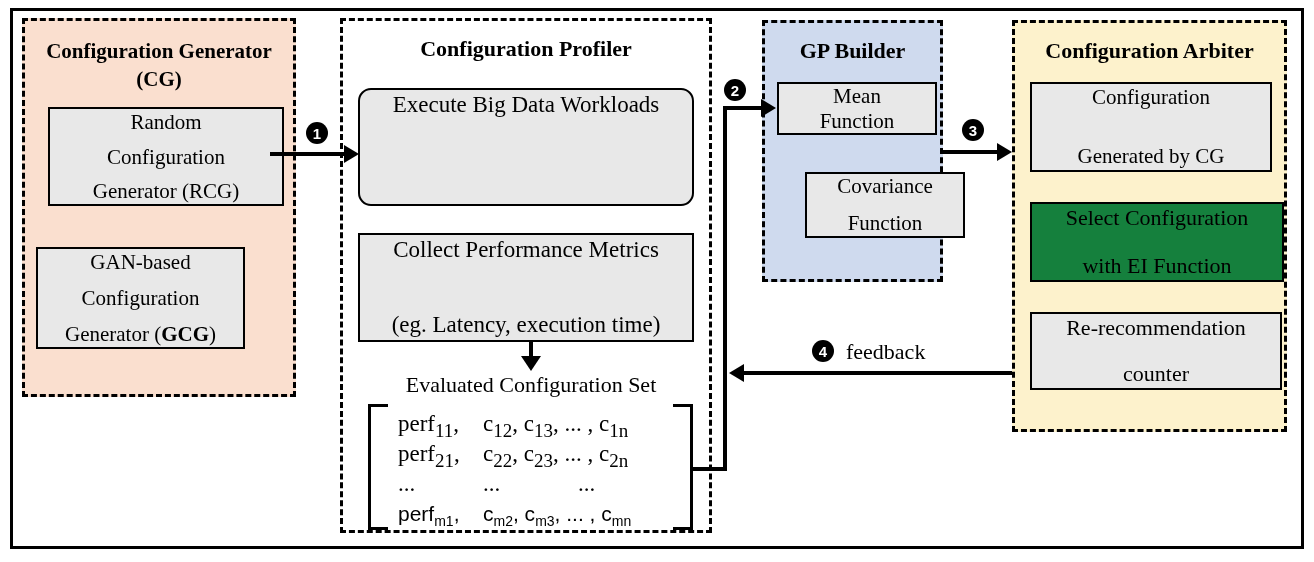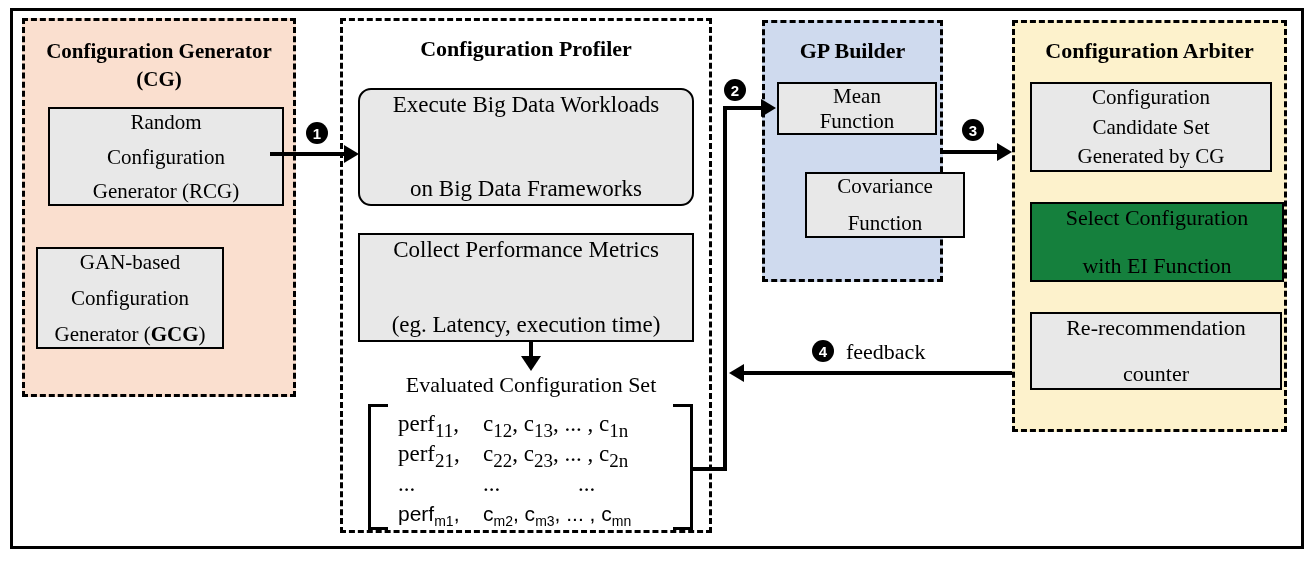--- a/index.html
+++ b/index.html
@@ -10,21 +10,21 @@
   #cg{left:22px;top:18px;width:274px;height:379px;background:#fadfcf;}
   #profiler{left:340px;top:18px;width:372px;height:515px;background:#ffffff;}
   #gp{left:762px;top:20px;width:181px;height:262px;background:#cfdaee;}
   #arbiter{left:1012px;top:20px;width:275px;height:412px;background:#fdf2cc;}
   .ptitle{font-weight:bold;font-size:22px;line-height:28px;padding-top:14px;}
   #cg .ptitle{padding-top:16px;font-size:21px;}
   .gbox{position:absolute;background:#e8e8e8;border:2px solid #000;box-sizing:border-box;
         display:flex;flex-direction:column;align-items:center;justify-content:space-between;
         text-align:center;font-size:21px;line-height:26px;}
   #rcg{left:48px;top:107px;width:236px;height:99px;}
-  #gcg{left:36px;top:247px;width:188px;height:102px;}
+  #gcg{left:36px;top:247px;width:209px;height:102px;}
   #execute{left:358px;top:88px;width:336px;height:118px;font-size:23px;line-height:30px;}
   #collect{left:358px;top:233px;width:336px;height:109px;font-size:23px;line-height:30px;}
   #mean{left:777px;top:82px;width:160px;height:53px;line-height:24px;}
   #cov{left:777px;top:172px;width:160px;height:66px;line-height:25px;margin-left:28px;}
   #candidate{left:1030px;top:82px;width:242px;height:90px;line-height:27px;}
   #select{left:1030px;top:202px;width:254px;height:80px;font-size:22px;line-height:28px;}
   #counter{left:1030px;top:312px;width:252px;height:78px;font-size:22px;line-height:28px;}
   .b{font-weight:bold;}
   #evlabel{position:absolute;left:368px;top:372px;width:326px;text-align:center;font-size:22px;}
   
@@ -94,21 +94,20 @@
     <div><span>Generator (</span><span>RCG</span><span>)</span></div>
   </div>
   <div class="gbox" id="gcg" style="background: rgb(232, 232, 232);">
     <div>GAN-based</div>
     <div>Configuration</div>
     <div><span>Generator (</span><span class="b">GCG</span><span>)</span></div>
   </div>
 
   <div class="gbox" id="execute" style="background: rgb(232, 232, 232); border-radius: 13px;">
     <div>Execute Big Data Workloads</div>
-    <div>on Big Data Frameworks</div>
   </div>
   <div class="gbox" id="collect" style="background: rgb(232, 232, 232);">
     <div>Collect Performance Metrics</div>
     <div>(eg. Latency, execution time)</div>
   </div>
 
   <div class="vline" id="dav"></div>
   <div class="tri" id="dah"></div>
 
   <div id="evlabel">Evaluated Configuration Set</div>
@@ -126,21 +125,20 @@
     <div>Mean</div>
     <div>Function</div>
   </div>
   <div class="gbox" id="cov" style="background: rgb(232, 232, 232);">
     <div>Covariance</div>
     <div>Function</div>
   </div>
 
   <div class="gbox" id="candidate" style="background: rgb(232, 232, 232);">
     <div>Configuration</div>
-    <div>Candidate Set</div>
     <div>Generated by CG</div>
   </div>
   <div class="gbox" id="select" style="background: #15803d;">
     <div>Select Configuration</div>
     <div>with EI Function</div>
   </div>
   <div class="gbox" id="counter" style="background: rgb(232, 232, 232);">
     <div>Re-recommendation</div>
     <div>counter</div>
   </div>

